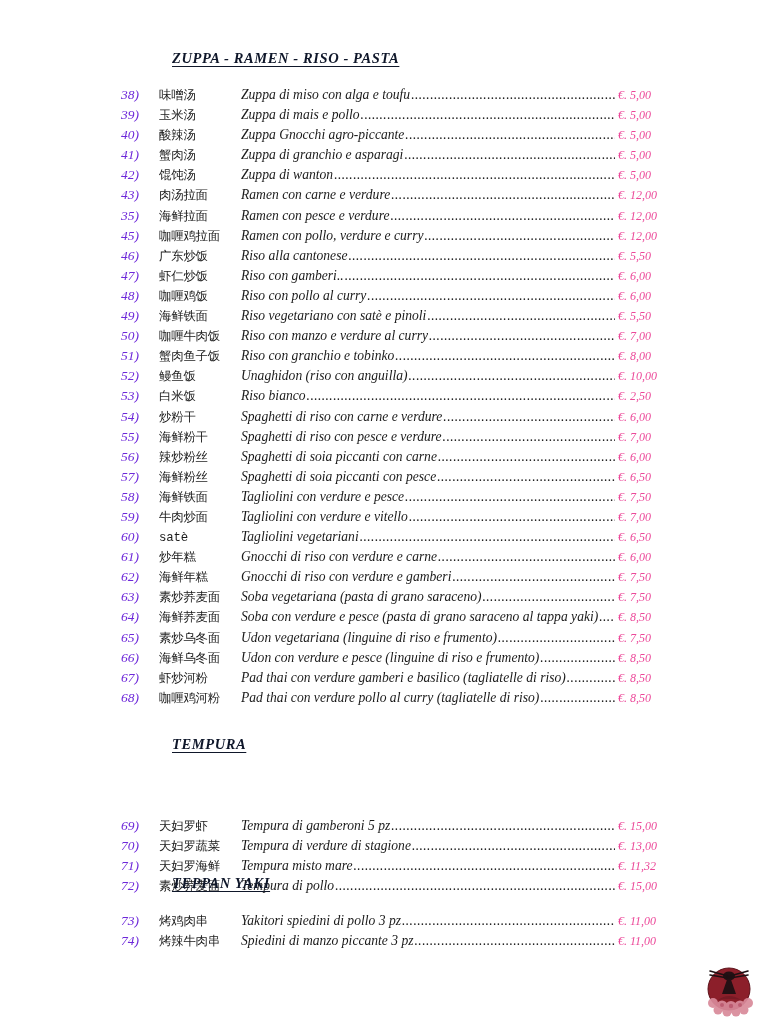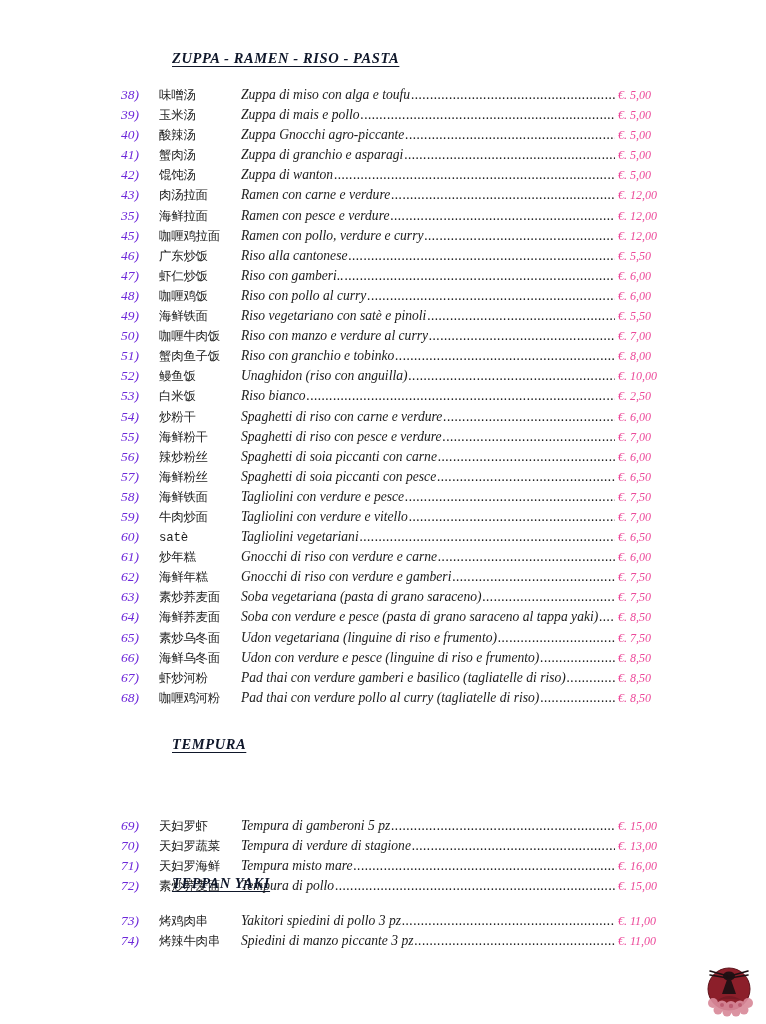--- a/index.html
+++ b/index.html
@@ -423,21 +423,21 @@
         </div>
         <div class="price">€. 13,00</div>
       </div>
       <div class="menu-row">
         <div class="num">71)</div>
         <div class="cn">天妇罗海鲜</div>
         <div class="desc-wrap">
           <span class="desc">Tempura misto mare</span>
           <span class="leader">............................................................................................................................................</span>
         </div>
-        <div class="price">€. 16,00</div>
+        <div class="price">€. 11,32</div>
       </div>
       <div class="menu-row">
         <div class="num">72)</div>
         <div class="cn">素炒荞麦面</div>
         <div class="desc-wrap">
           <span class="desc">Tempura di pollo</span>
           <span class="leader">............................................................................................................................................</span>
         </div>
         <div class="price">€. 15,00</div>
       </div>

